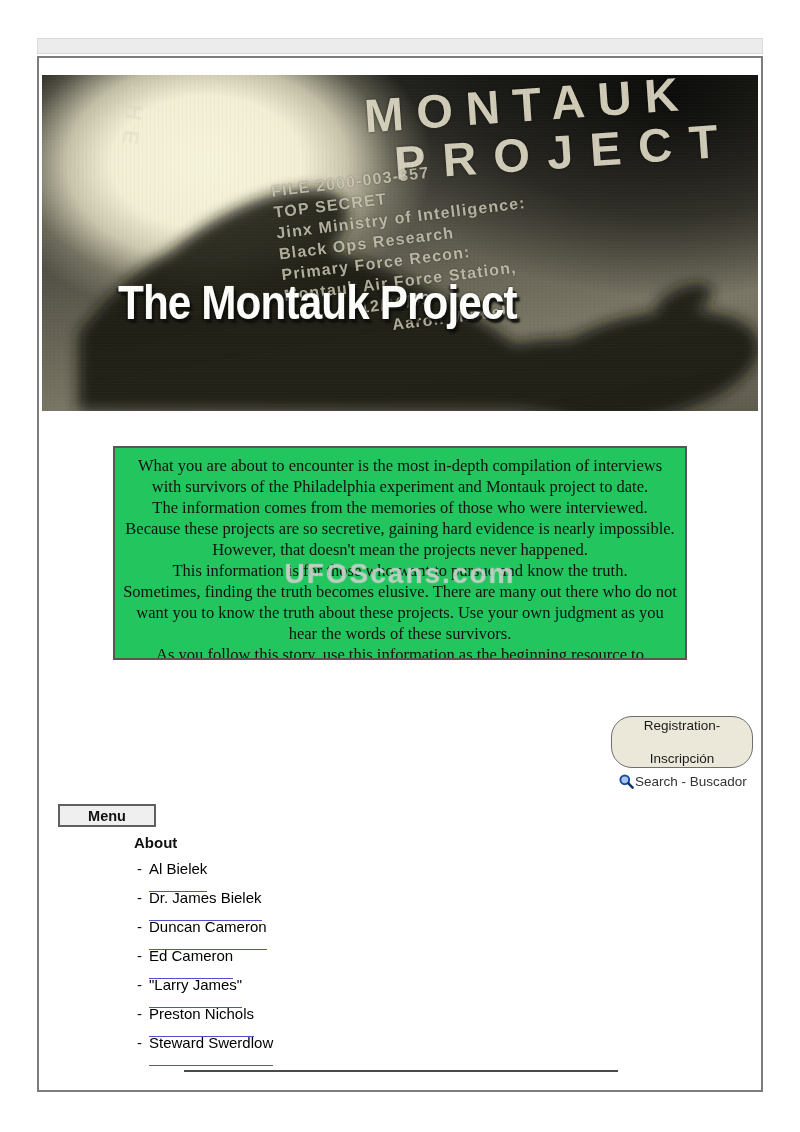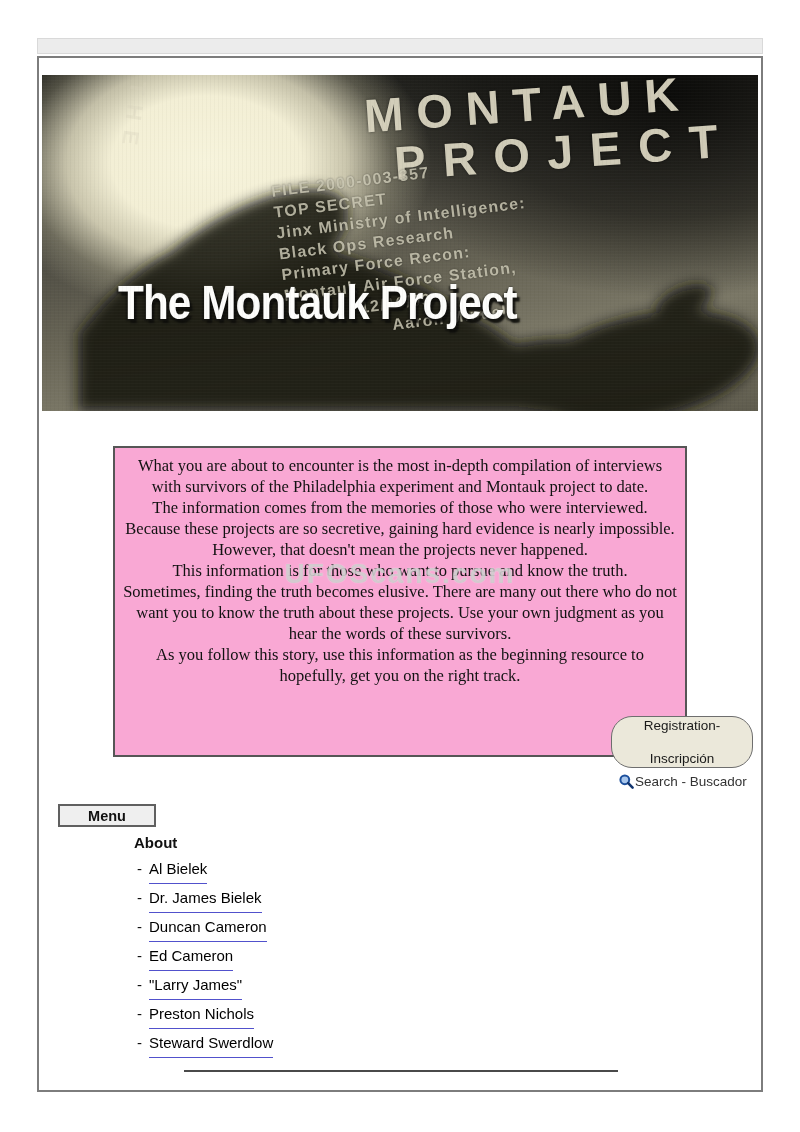--- a/index.html
+++ b/index.html
@@ -35,22 +35,22 @@
          letter-spacing:1.2px;line-height:21px;text-shadow:0 0 2px rgba(0,0,0,.45);opacity:.85;}
   .typed li{white-space:nowrap;}
   .typed .ind1{margin-left:74px;}
   .typed .ind2{margin-left:104px;}
   .hero-title{position:absolute;left:48px;top:200px;white-space:nowrap;margin-left:28px;}
   .hero-title span{display:inline-block;transform:scaleX(.88);transform-origin:left;
         font-size:48px;font-weight:bold;color:#fdfdfb;letter-spacing:-1px;
         text-shadow:3px 4px 2px rgba(14,14,11,.95),-2px 2px 2px rgba(14,14,11,.6),0 -1px 1px rgba(70,70,62,.5);}
 
   
-  .intro-box{position:absolute;left:113px;top:446px;width:574px;height:311px;box-sizing:border-box;
-             background:#f9a8d4;border:2px solid #565656;padding:7px 8px;overflow:hidden;}
+  .intro-box{position:absolute;left:113px;top:446px;width:574px;height:214px;box-sizing:border-box;
+             background:#22c55e;border:2px solid #565656;padding:7px 8px;overflow:hidden;}
   .intro-box p{margin:0;text-align:center;font-family:"Liberation Serif",serif;
                font-size:16.5px;line-height:21px;color:#121212;}
   .watermark{position:absolute;left:113px;top:558px;width:574px;text-align:center;
              font-size:28px;font-weight:bold;letter-spacing:2px;color:rgba(170,170,170,.5);
              text-shadow:0 0 1px rgba(255,255,255,.8);pointer-events:none;}
 
   
   .reg-btn{position:absolute;left:611px;top:716px;width:142px;height:52px;box-sizing:border-box;
            background:#ebe8da;border:1px solid #6e6e6e;border-radius:21px;
            display:flex;flex-direction:column;align-items:center;justify-content:space-between;
@@ -61,21 +61,21 @@
 
   
   .menu-box{position:absolute;left:58px;top:804px;width:94px;height:19px;box-sizing:content-box;
             background:#efefef;border:2px solid #606060;display:flex;align-items:center;justify-content:center;
             font-size:14.5px;font-weight:bold;color:#111;cursor:pointer;}
   .about-heading{position:absolute;left:134px;top:834px;font-size:15px;font-weight:bold;color:#111;}
   .about-list{position:absolute;left:137px;top:860px;list-style:none;margin:0;padding:0;}
   .about-list li{height:29px;font-size:15px;color:#111;display:flex;align-items:flex-start;}
   .dash{margin-right:7px;color:#111;}
   .about-list a{color:#000;text-decoration:none;border-bottom:1.5px solid #5151cc;
-                padding-bottom:6px;cursor:pointer;}
+                padding-bottom:14px;cursor:pointer;}
 
   .bottom-rule{position:absolute;left:184px;top:1070px;width:434px;height:2px;background:#4a4a4a;}
 </style>
 </head>
 <body>
 
 <div class="page">
 
   <div class="topbar"></div>
   <div class="frame"></div>

